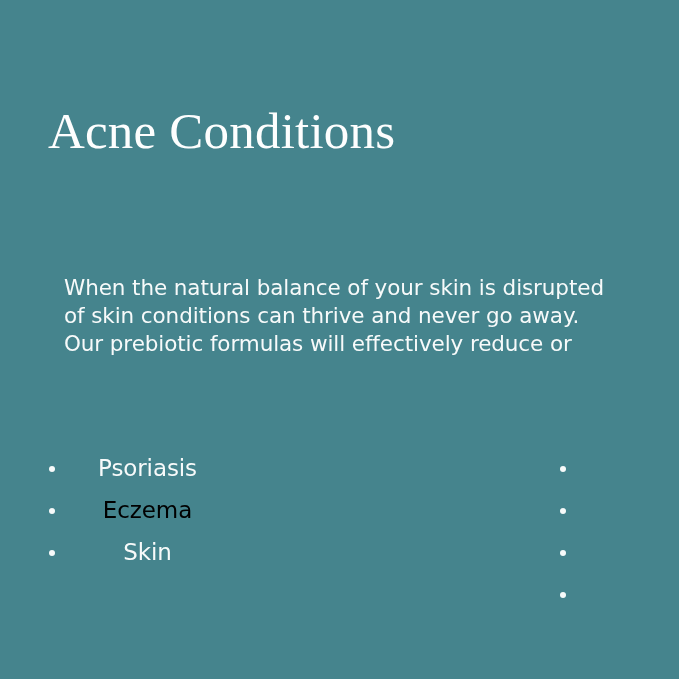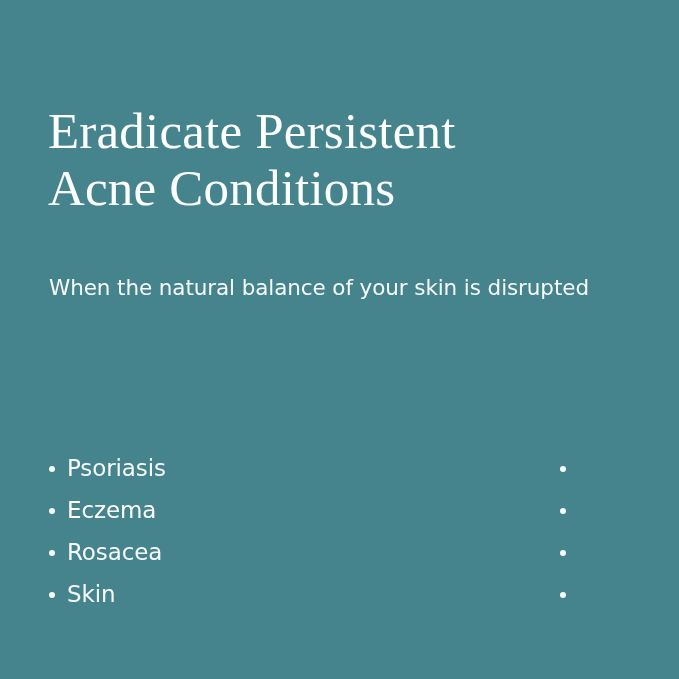--- a/index.html
+++ b/index.html
@@ -32,21 +32,21 @@
     letter-spacing: 0.2px;
     color: #fdfefe;
     -webkit-font-smoothing: antialiased;
   }
   .headline .hl-line {
     display: block;
     white-space: nowrap;
   }
   .body-copy {
     position: absolute;
-    left: 49px;
+    left: 64px;
     top: 274px;
     width: 580px;
     margin: 0;
     padding: 0;
     font-family: "DejaVu Sans", "Liberation Sans", sans-serif;
     font-weight: 400;
     font-size: 21.5px;
     line-height: 28px;
     letter-spacing: -0.1px;
     color: #f7fafa;
@@ -55,20 +55,21 @@
     display: block;
     white-space: nowrap;
   }
   .bullet-columns {
     position: absolute;
     left: 0;
     top: 447px;
     width: 575px;
     display: flex;
     flex-direction: row;
+    text-align: center;
   }
   .bullet-col {
     box-sizing: border-box;
   }
   .bullet-col.col-left {
     width: 332px;
     padding-left: 49px;
   }
   .bullet-col.col-right {
     width: 347px;
@@ -103,43 +104,40 @@
     display: inline-block;
     vertical-align: baseline;
   }
 </style>
 </head>
 <body>
 
 <div class="poster" style="background: rgb(69, 132, 141);">
 
   <h1 class="headline" style="color: rgb(253, 254, 254);">
-    <span class="hl-line">Eradicate Persistent</span>
     <span class="hl-line">Acne Conditions</span>
   </h1>
 
   <p class="body-copy" style="color: rgb(247, 250, 250);">
     <span class="p-line">When the natural balance of your skin is disrupted</span>
+    <span class="p-line">of skin conditions can thrive and never go away.</span>
+    <span class="p-line">Our prebiotic formulas will effectively reduce or</span>
   </p>
 
   <div class="bullet-columns">
 
     <div class="bullet-col col-left">
       <ul class="bullet-list">
         <li class="bullet-item" style="color: rgb(247, 250, 250);">
           <span class="bullet-dot" style="background: rgb(247, 250, 250);"></span>
           <span class="bullet-label">Psoriasis</span>
         </li>
-        <li class="bullet-item" style="color: #ffffff;">
+        <li class="bullet-item" style="color: #000000;">
           <span class="bullet-dot" style="background: rgb(247, 250, 250);"></span>
           <span class="bullet-label">Eczema</span>
-        </li>
-        <li class="bullet-item" style="color: rgb(247, 250, 250);">
-          <span class="bullet-dot" style="background: rgb(247, 250, 250);"></span>
-          <span class="bullet-label">Rosacea</span>
         </li>
         <li class="bullet-item" style="color: rgb(247, 250, 250);">
           <span class="bullet-dot" style="background: rgb(247, 250, 250);"></span>
           <span class="bullet-label">Skin</span>
         </li>
       </ul>
     </div>
 
     <div class="bullet-col col-right">
       <ul class="bullet-list">

